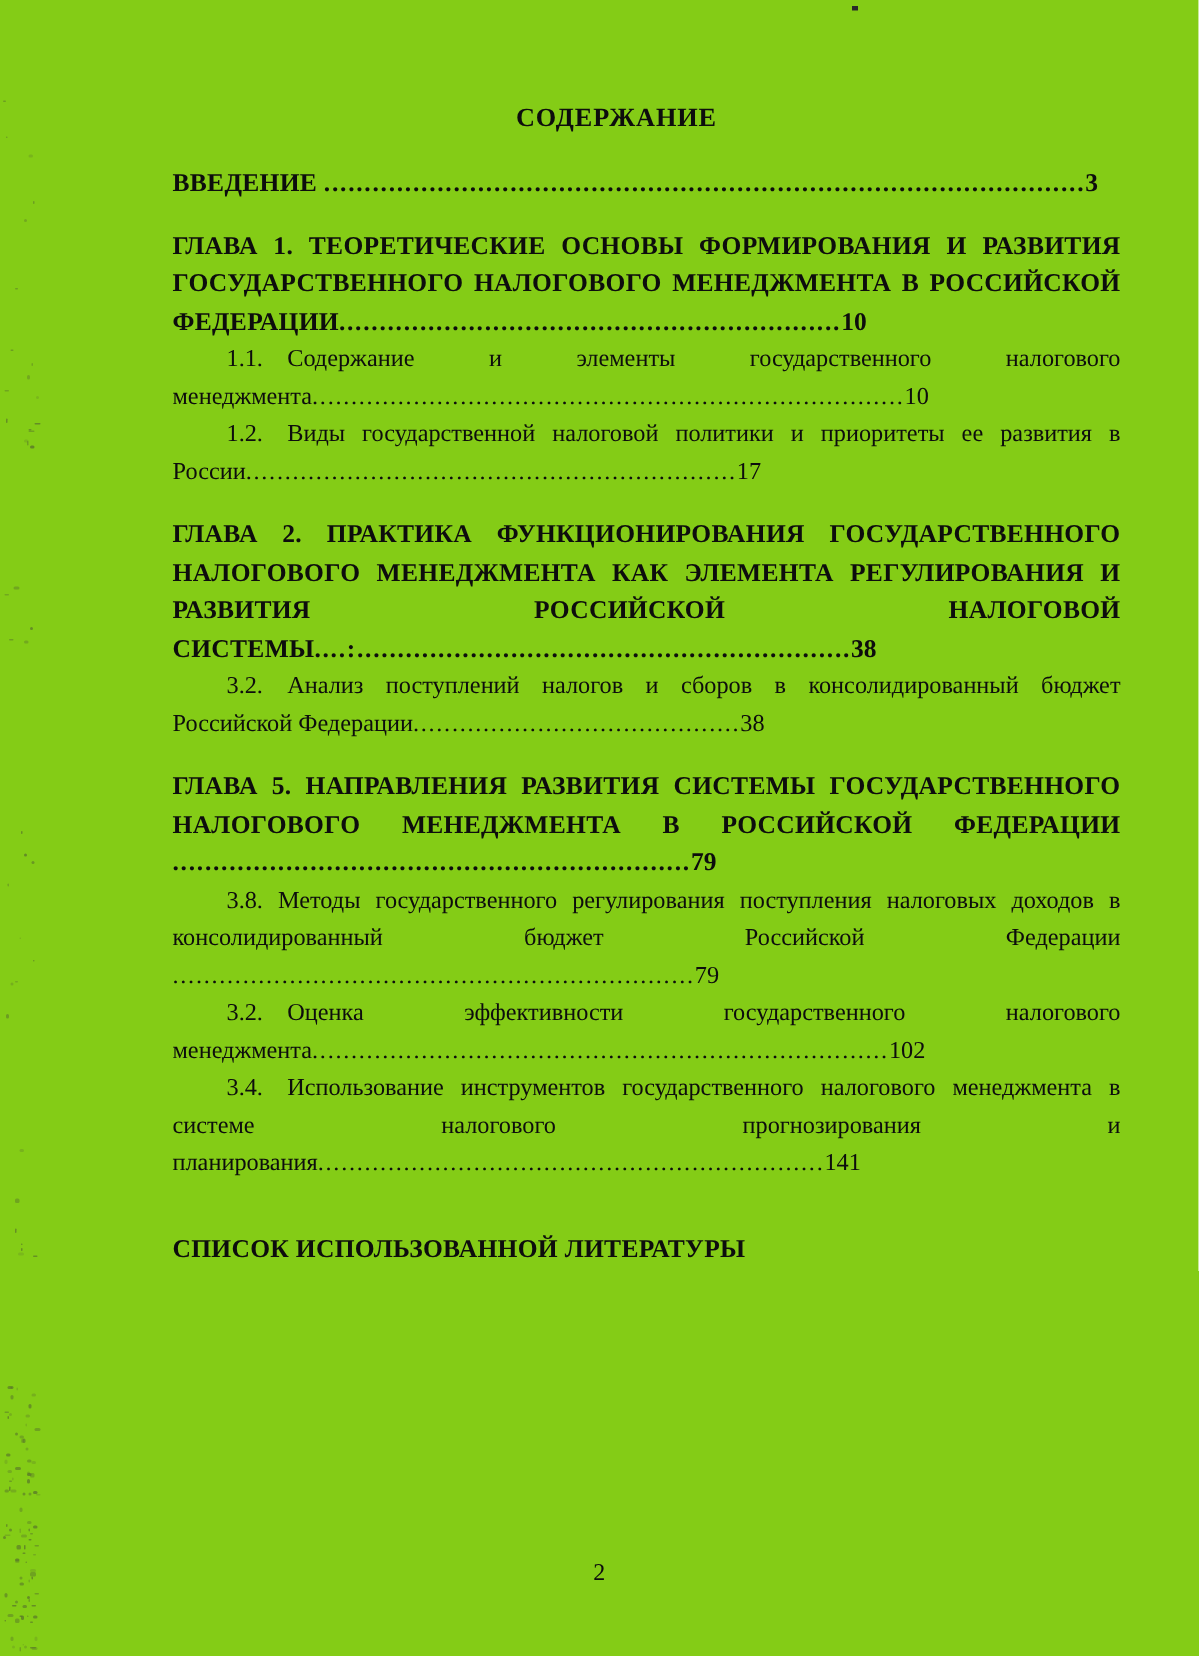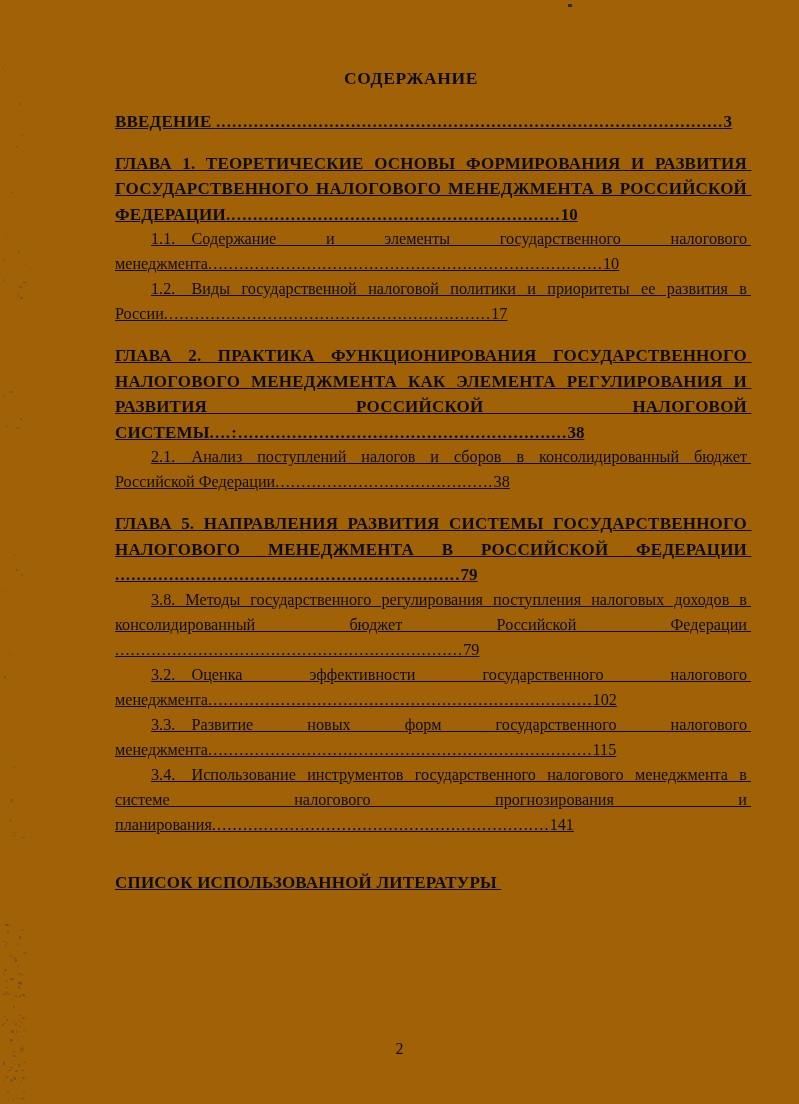--- a/index.html
+++ b/index.html
@@ -6,21 +6,21 @@
   html, body {
     margin: 0;
     padding: 0;
     background: #ffffff;
   }
 
   #page {
     position: relative;
     width: 799px;
     height: 1104px;
-    background: #a16207;
+    background: #84cc16;
     overflow: hidden;
     font-family: "Liberation Serif", "DejaVu Serif", serif;
     color: #0d0d0d;
     box-sizing: border-box;
   }
 
   
   .scan-speckles {
     position: absolute;
     left: 0;
@@ -58,21 +58,20 @@
     letter-spacing: .6px;
     margin-top: 68px;
     margin-bottom: 0;
     padding-right: 40px;
   }
 
   
   .entry {
     position: relative;
     margin: 0;
-    text-decoration: underline;
   }
 
   
   .lvl1 {
     font-weight: bold;
     font-size: 17px;
     line-height: 25.5px;
     text-align: justify;
     text-align-last: justify;
     letter-spacing: .2px;
@@ -259,26 +258,25 @@
     <div class="gap-lg"></div>
 
     <div id="toc-list">
         <div class="entry lvl1 single"><span class="entry-title">ВВЕДЕНИЕ </span><span class="tail"><span class="leader">..............................................................................................</span><span class="pageno">3</span></span></div>
         <div class="gap-md"></div>
         <div class="entry lvl1"><span class="entry-title">ГЛАВА 1. ТЕОРЕТИЧЕСКИЕ ОСНОВЫ ФОРМИРОВАНИЯ И РАЗВИТИЯ ГОСУДАРСТВЕННОГО НАЛОГОВОГО МЕНЕДЖМЕНТА В РОССИЙСКОЙ ФЕДЕРАЦИИ</span><span class="tail"><span class="leader">..............................................................</span><span class="pageno">10</span></span></div>
         <div class="entry lvl2"><span class="entry-title">1.1. Содержание и элементы государственного налогового менеджмента</span><span class="tail"><span class="leader">............................................................................</span><span class="pageno">10</span></span></div>
         <div class="entry lvl2"><span class="entry-title">1.2. Виды государственной налоговой политики и приоритеты ее развития в России</span><span class="tail"><span class="leader">...............................................................</span><span class="pageno">17</span></span></div>
         <div class="gap-md"></div>
         <div class="entry lvl1"><span class="entry-title">ГЛАВА 2. ПРАКТИКА ФУНКЦИОНИРОВАНИЯ ГОСУДАРСТВЕННОГО НАЛОГОВОГО МЕНЕДЖМЕНТА КАК ЭЛЕМЕНТА РЕГУЛИРОВАНИЯ И РАЗВИТИЯ РОССИЙСКОЙ НАЛОГОВОЙ СИСТЕМЫ</span><span class="tail"><span class="leader">....:.............................................................</span><span class="pageno">38</span></span></div>
-        <div class="entry lvl2"><span class="entry-title">2.1. Анализ поступлений налогов и сборов в консолидированный бюджет Российской Федерации</span><span class="tail"><span class="leader">..........................................</span><span class="pageno">38</span></span></div>
+        <div class="entry lvl2"><span class="entry-title">3.2. Анализ поступлений налогов и сборов в консолидированный бюджет Российской Федерации</span><span class="tail"><span class="leader">..........................................</span><span class="pageno">38</span></span></div>
         <div class="gap-md"></div>
         <div class="entry lvl1"><span class="entry-title">ГЛАВА 5. НАПРАВЛЕНИЯ РАЗВИТИЯ СИСТЕМЫ ГОСУДАРСТВЕННОГО НАЛОГОВОГО МЕНЕДЖМЕНТА В РОССИЙСКОЙ ФЕДЕРАЦИИ </span><span class="tail"><span class="leader">................................................................</span><span class="pageno">79</span></span></div>
         <div class="entry lvl2"><span class="entry-title">3.8. Методы государственного регулирования поступления налоговых доходов в консолидированный бюджет Российской Федерации </span><span class="tail"><span class="leader">...................................................................</span><span class="pageno">79</span></span></div>
         <div class="entry lvl2"><span class="entry-title">3.2. Оценка эффективности государственного налогового менеджмента</span><span class="tail"><span class="leader">..........................................................................</span><span class="pageno">102</span></span></div>
-        <div class="entry lvl2"><span class="entry-title">3.3. Развитие новых форм государственного налогового менеджмента</span><span class="tail"><span class="leader">..........................................................................</span><span class="pageno">115</span></span></div>
         <div class="entry lvl2"><span class="entry-title">3.4. Использование инструментов государственного налогового менеджмента в системе налогового прогнозирования и планирования</span><span class="tail"><span class="leader">.................................................................</span><span class="pageno">141</span></span></div>
         <div class="gap-md"></div>
         <div class="gap-md"></div>
         <div class="entry lvl1 single"><span class="entry-title">СПИСОК ИСПОЛЬЗОВАННОЙ ЛИТЕРАТУРЫ </span></div>
       </div>
 
   </div>
 
   <div class="folio">2</div>
 

